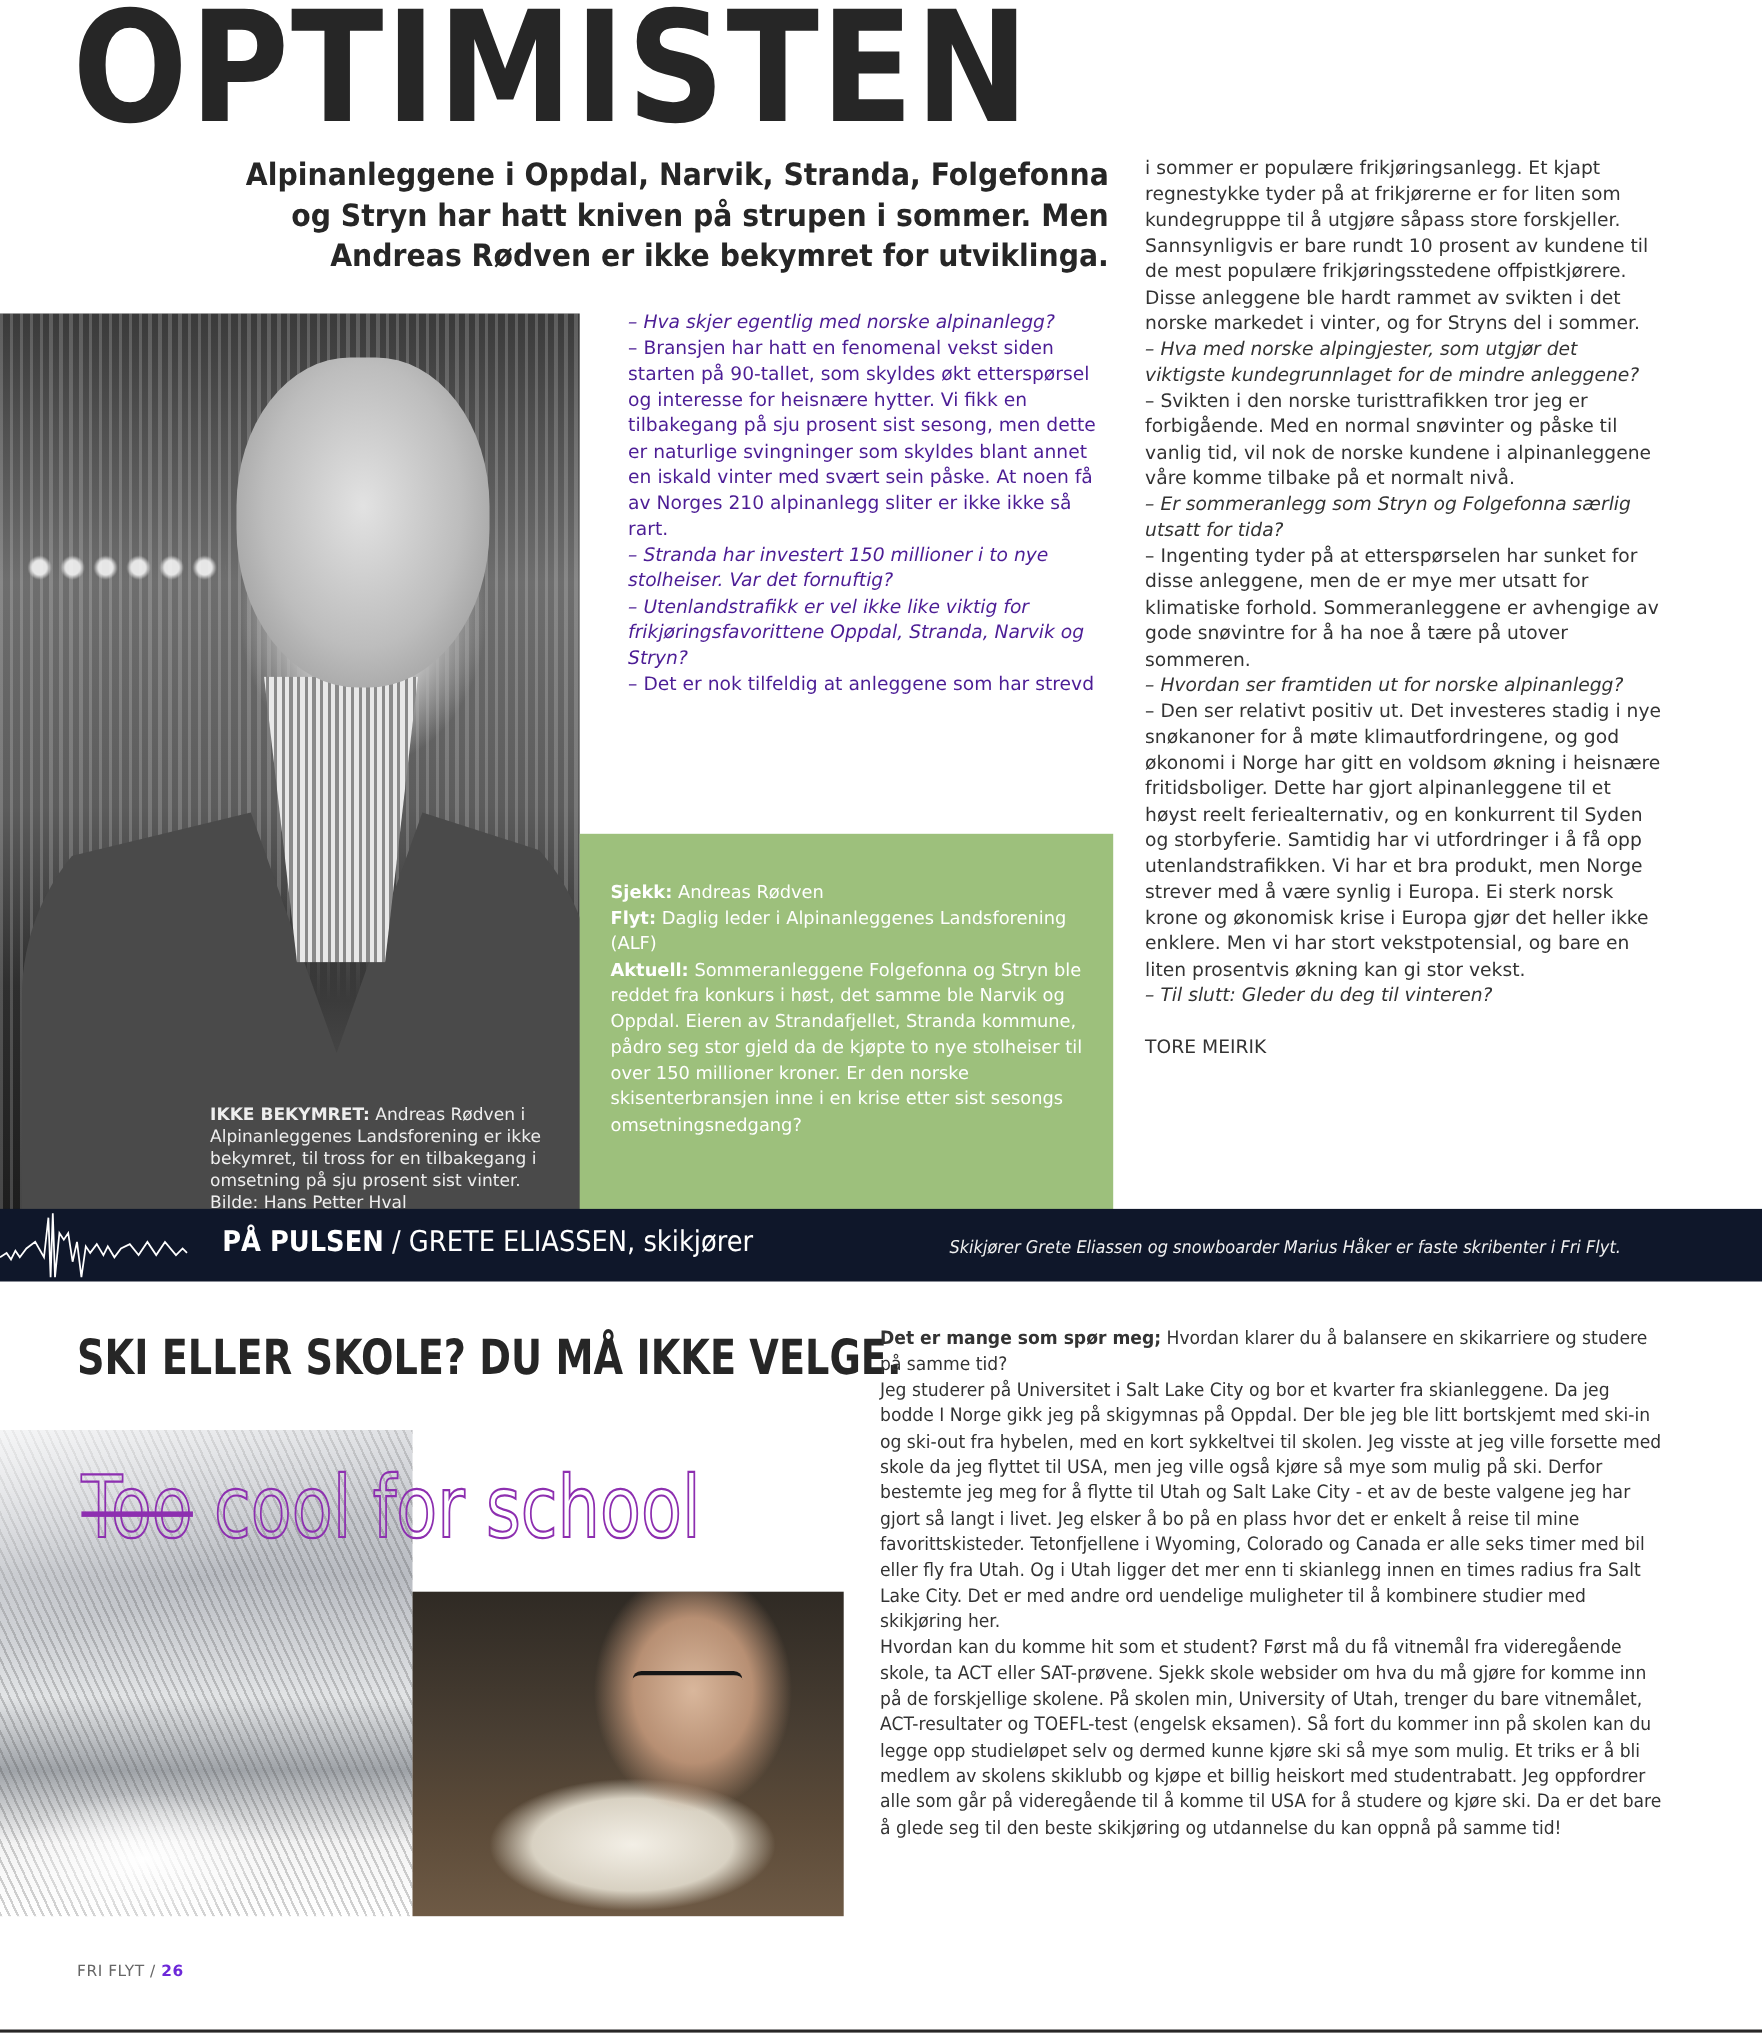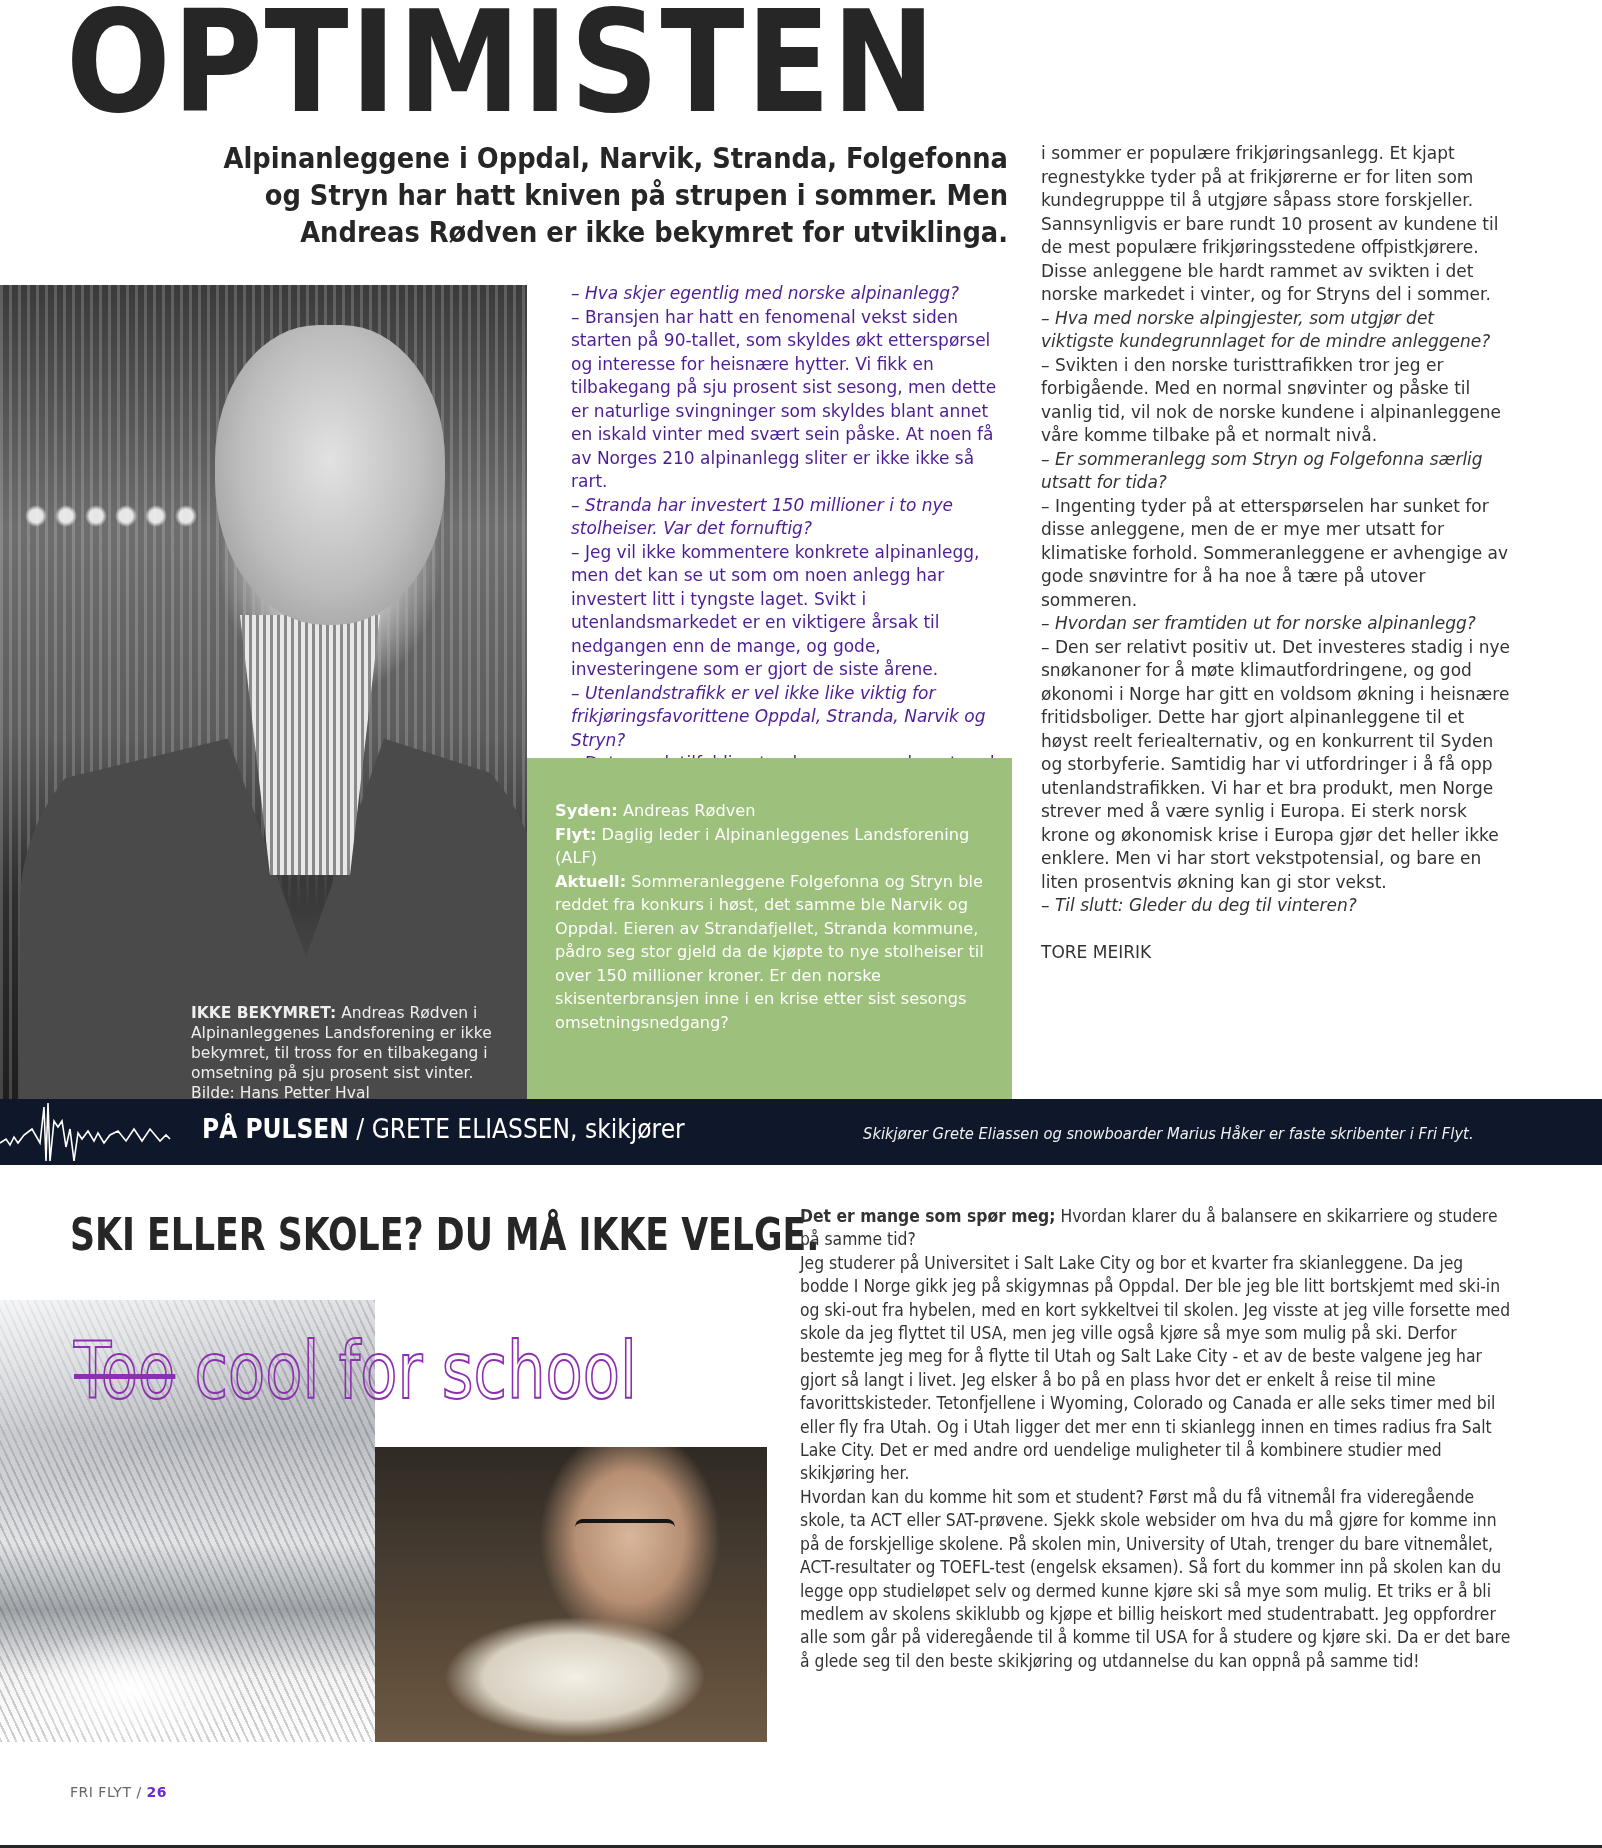--- a/index.html
+++ b/index.html
@@ -165,28 +165,27 @@
   <div class="sweater"></div>
   <div class="shirt"></div>
   <div class="face"></div>
 </div>
 <div class="abs caption"><b>IKKE BEKYMRET:</b><span> Andreas Rødven i Alpinanleggenes Landsforening er ikke bekymret, til tross for en tilbakegang i omsetning på sju prosent sist vinter. Bilde: Hans Petter Hval</span></div>
 
 <div class="abs col-mid" id="col-mid">
     <p class="q">– Hva skjer egentlig med norske alpinanlegg?</p>
     <p>– Bransjen har hatt en fenomenal vekst siden starten på 90-tallet, som skyldes økt etterspørsel og interesse for heisnære hytter. Vi fikk en tilbakegang på sju prosent sist sesong, men dette er naturlige svingninger som skyldes blant annet en iskald vinter med svært sein påske.  At noen få av Norges 210 alpinanlegg sliter er ikke ikke så rart.</p>
     <p class="q">– Stranda har investert 150 millioner i to nye stolheiser. Var det fornuftig?</p>
-    <p>– Jeg vil ikke kommentere konkrete alpinanlegg, men det kan se ut som om noen anlegg har investert litt i tyngste laget. Svikt i utenlandsmarkedet er en viktigere årsak til nedgangen enn de mange, og gode, investeringene som er gjort de siste årene.</p>
     <p class="q">– Utenlandstrafikk er vel ikke like viktig for frikjøringsfavorittene Oppdal, Stranda, Narvik og Stryn?</p>
     <p>– Det er nok tilfeldig at anleggene som har strevd</p>
   </div>
 
 <div class="abs factbox" style="background: rgb(157, 192, 124);">
   <div class="inner" id="factbox-inner">
-      <div><b>Syden:</b><span> Andreas Rødven</span></div>
+      <div><b>Sjekk:</b><span> Andreas Rødven</span></div>
       <div><b>Flyt:</b><span> Daglig leder i Alpinanleggenes Landsforening (ALF)</span></div>
       <div><b>Aktuell:</b><span> Sommeranleggene Folgefonna og Stryn ble reddet fra konkurs i høst, det samme ble Narvik og Oppdal. Eieren av Strandafjellet, Stranda kommune, pådro seg stor gjeld da de kjøpte to nye stolheiser til over 150 millioner kroner. Er den norske skisenterbransjen inne i en krise etter sist sesongs omsetningsnedgang?</span></div>
     </div>
 </div>
 
 <div class="abs col-right">
   <div id="col-right">
       <p>i sommer er populære frikjøringsanlegg. Et kjapt regnestykke tyder på at frikjørerne er for liten som kundegrupppe til å utgjøre såpass store forskjeller. Sannsynligvis er bare rundt 10 prosent av kundene til de mest populære frikjøringsstedene offpistkjørere. Disse anleggene ble hardt rammet av svikten i det norske markedet i vinter, og for Stryns del i sommer.</p>
       <p class="q">– Hva med norske alpingjester, som utgjør det viktigste kundegrunnlaget for de mindre anleggene?</p>
       <p>– Svikten i den norske turisttrafikken tror jeg er forbigående. Med en normal snøvinter og påske til vanlig tid, vil nok de norske kundene i alpinanleggene våre komme tilbake på et normalt nivå.</p>

